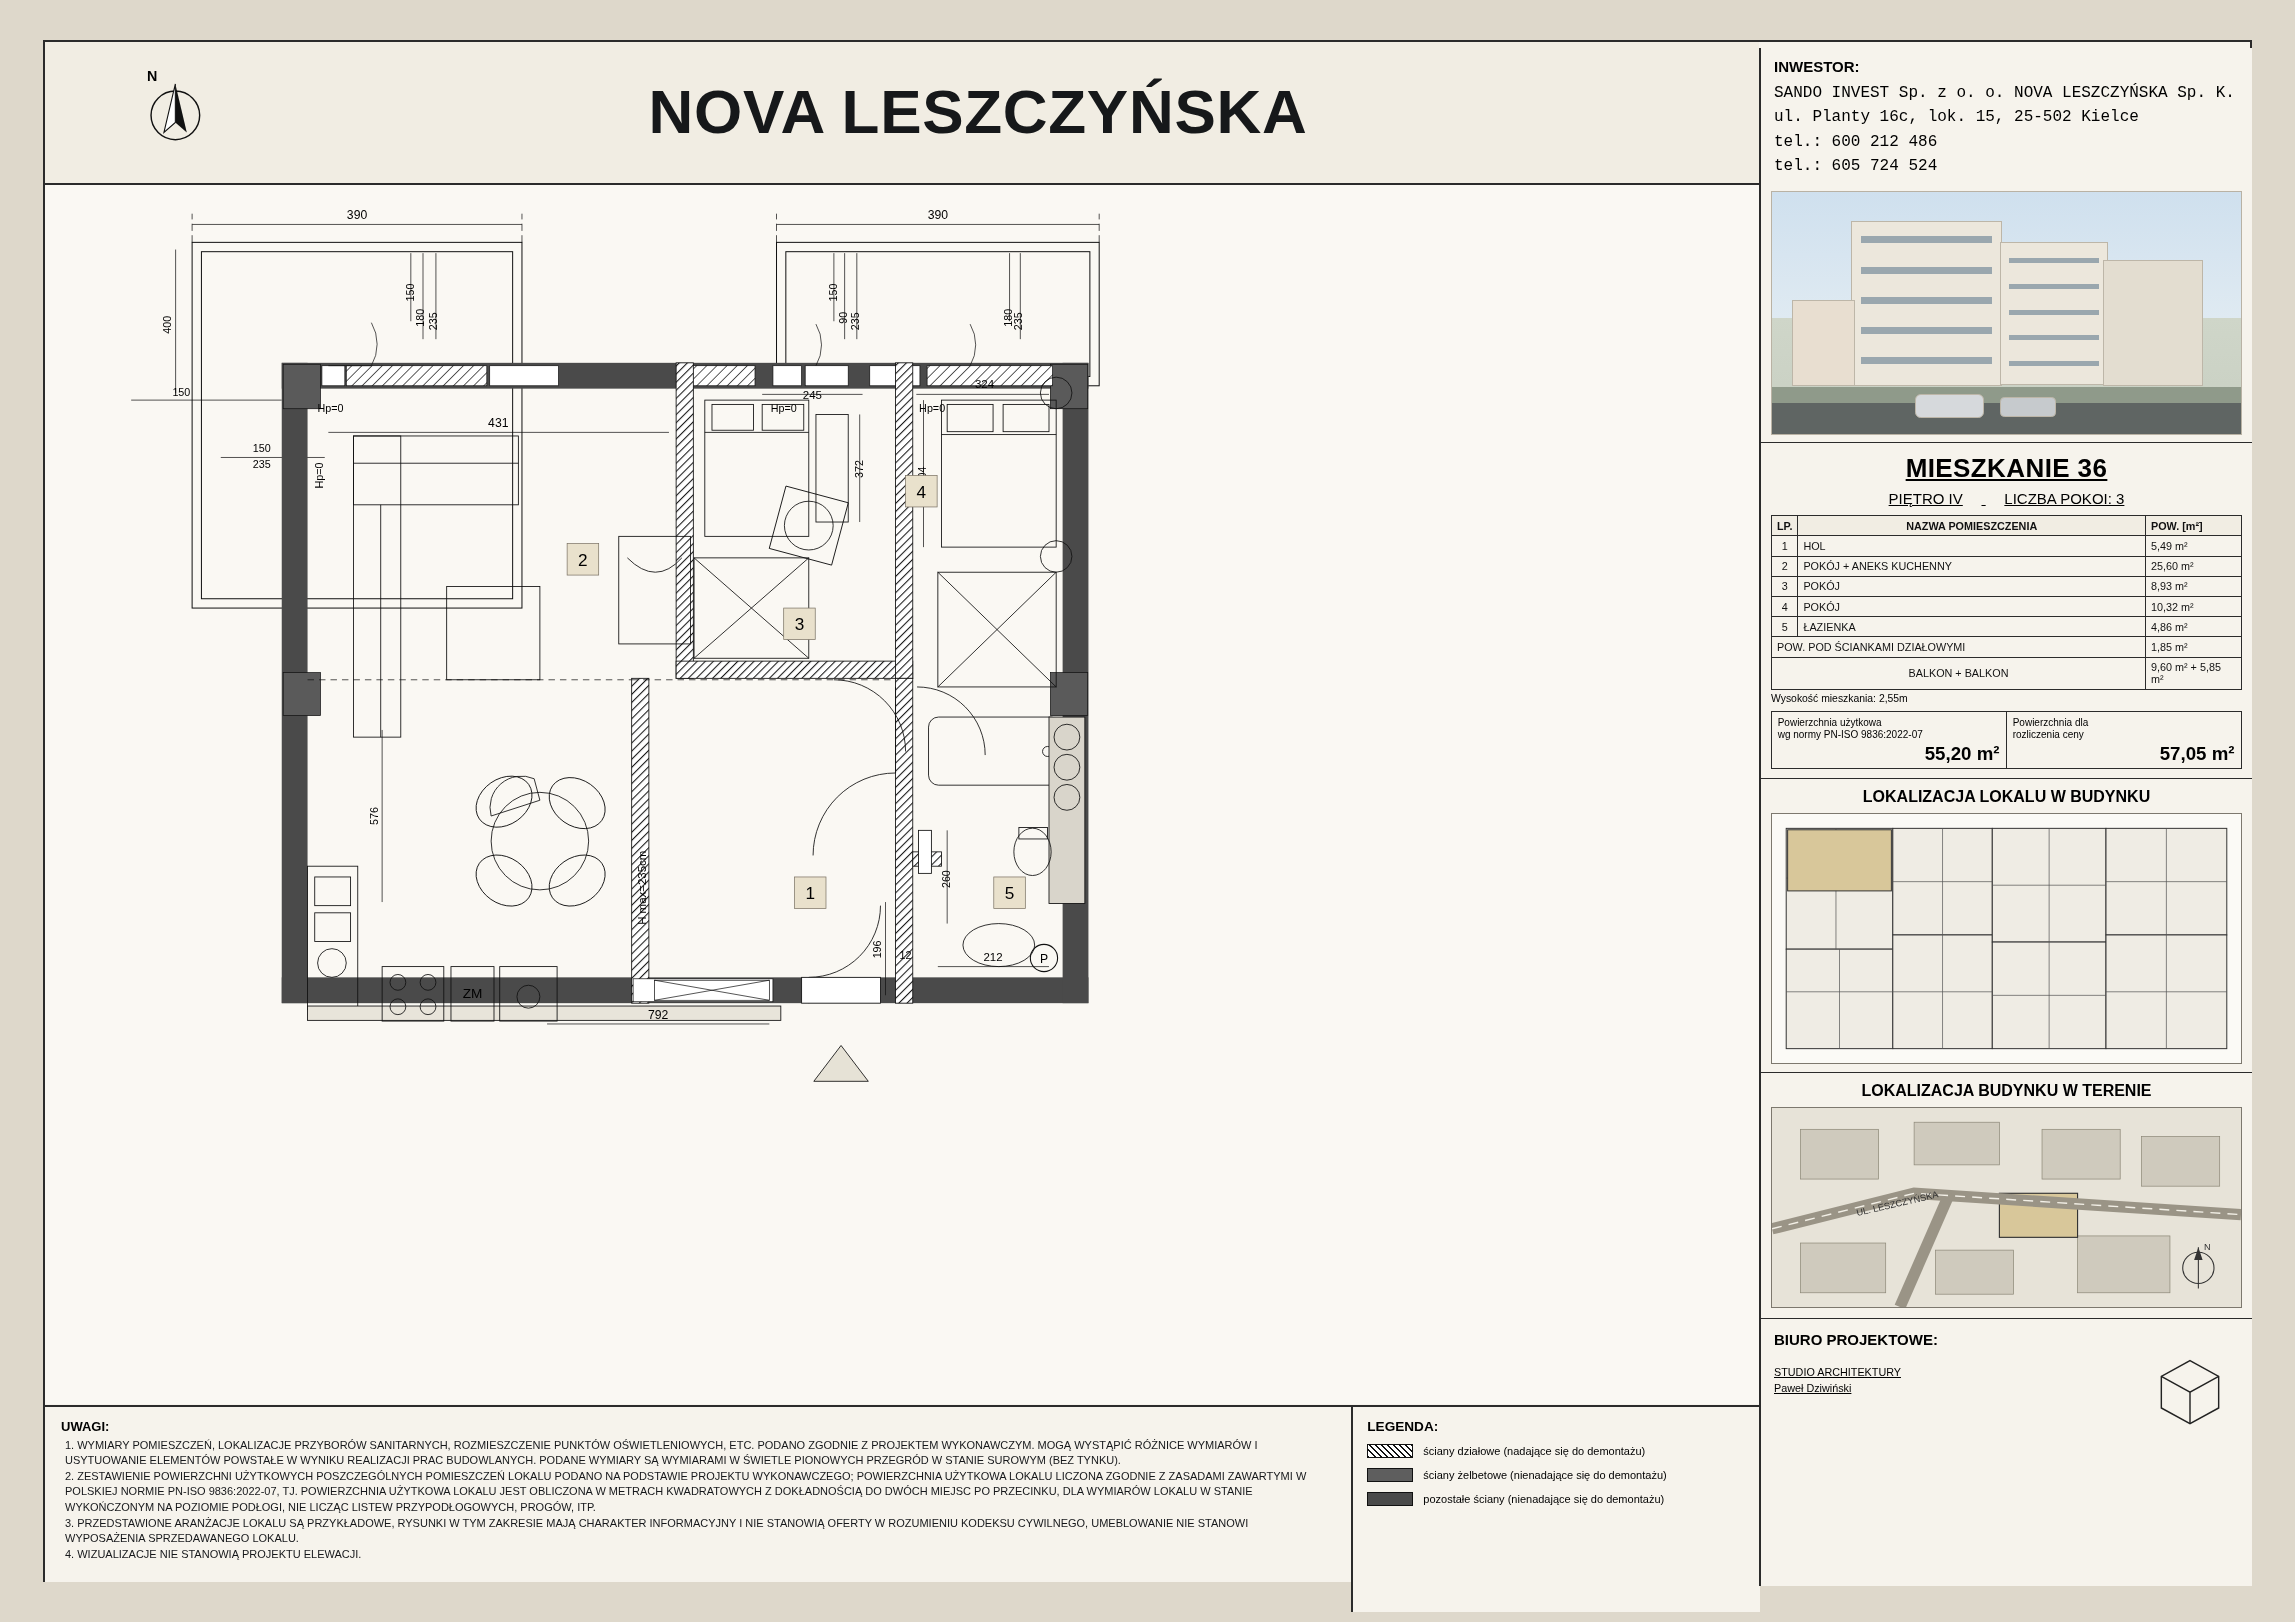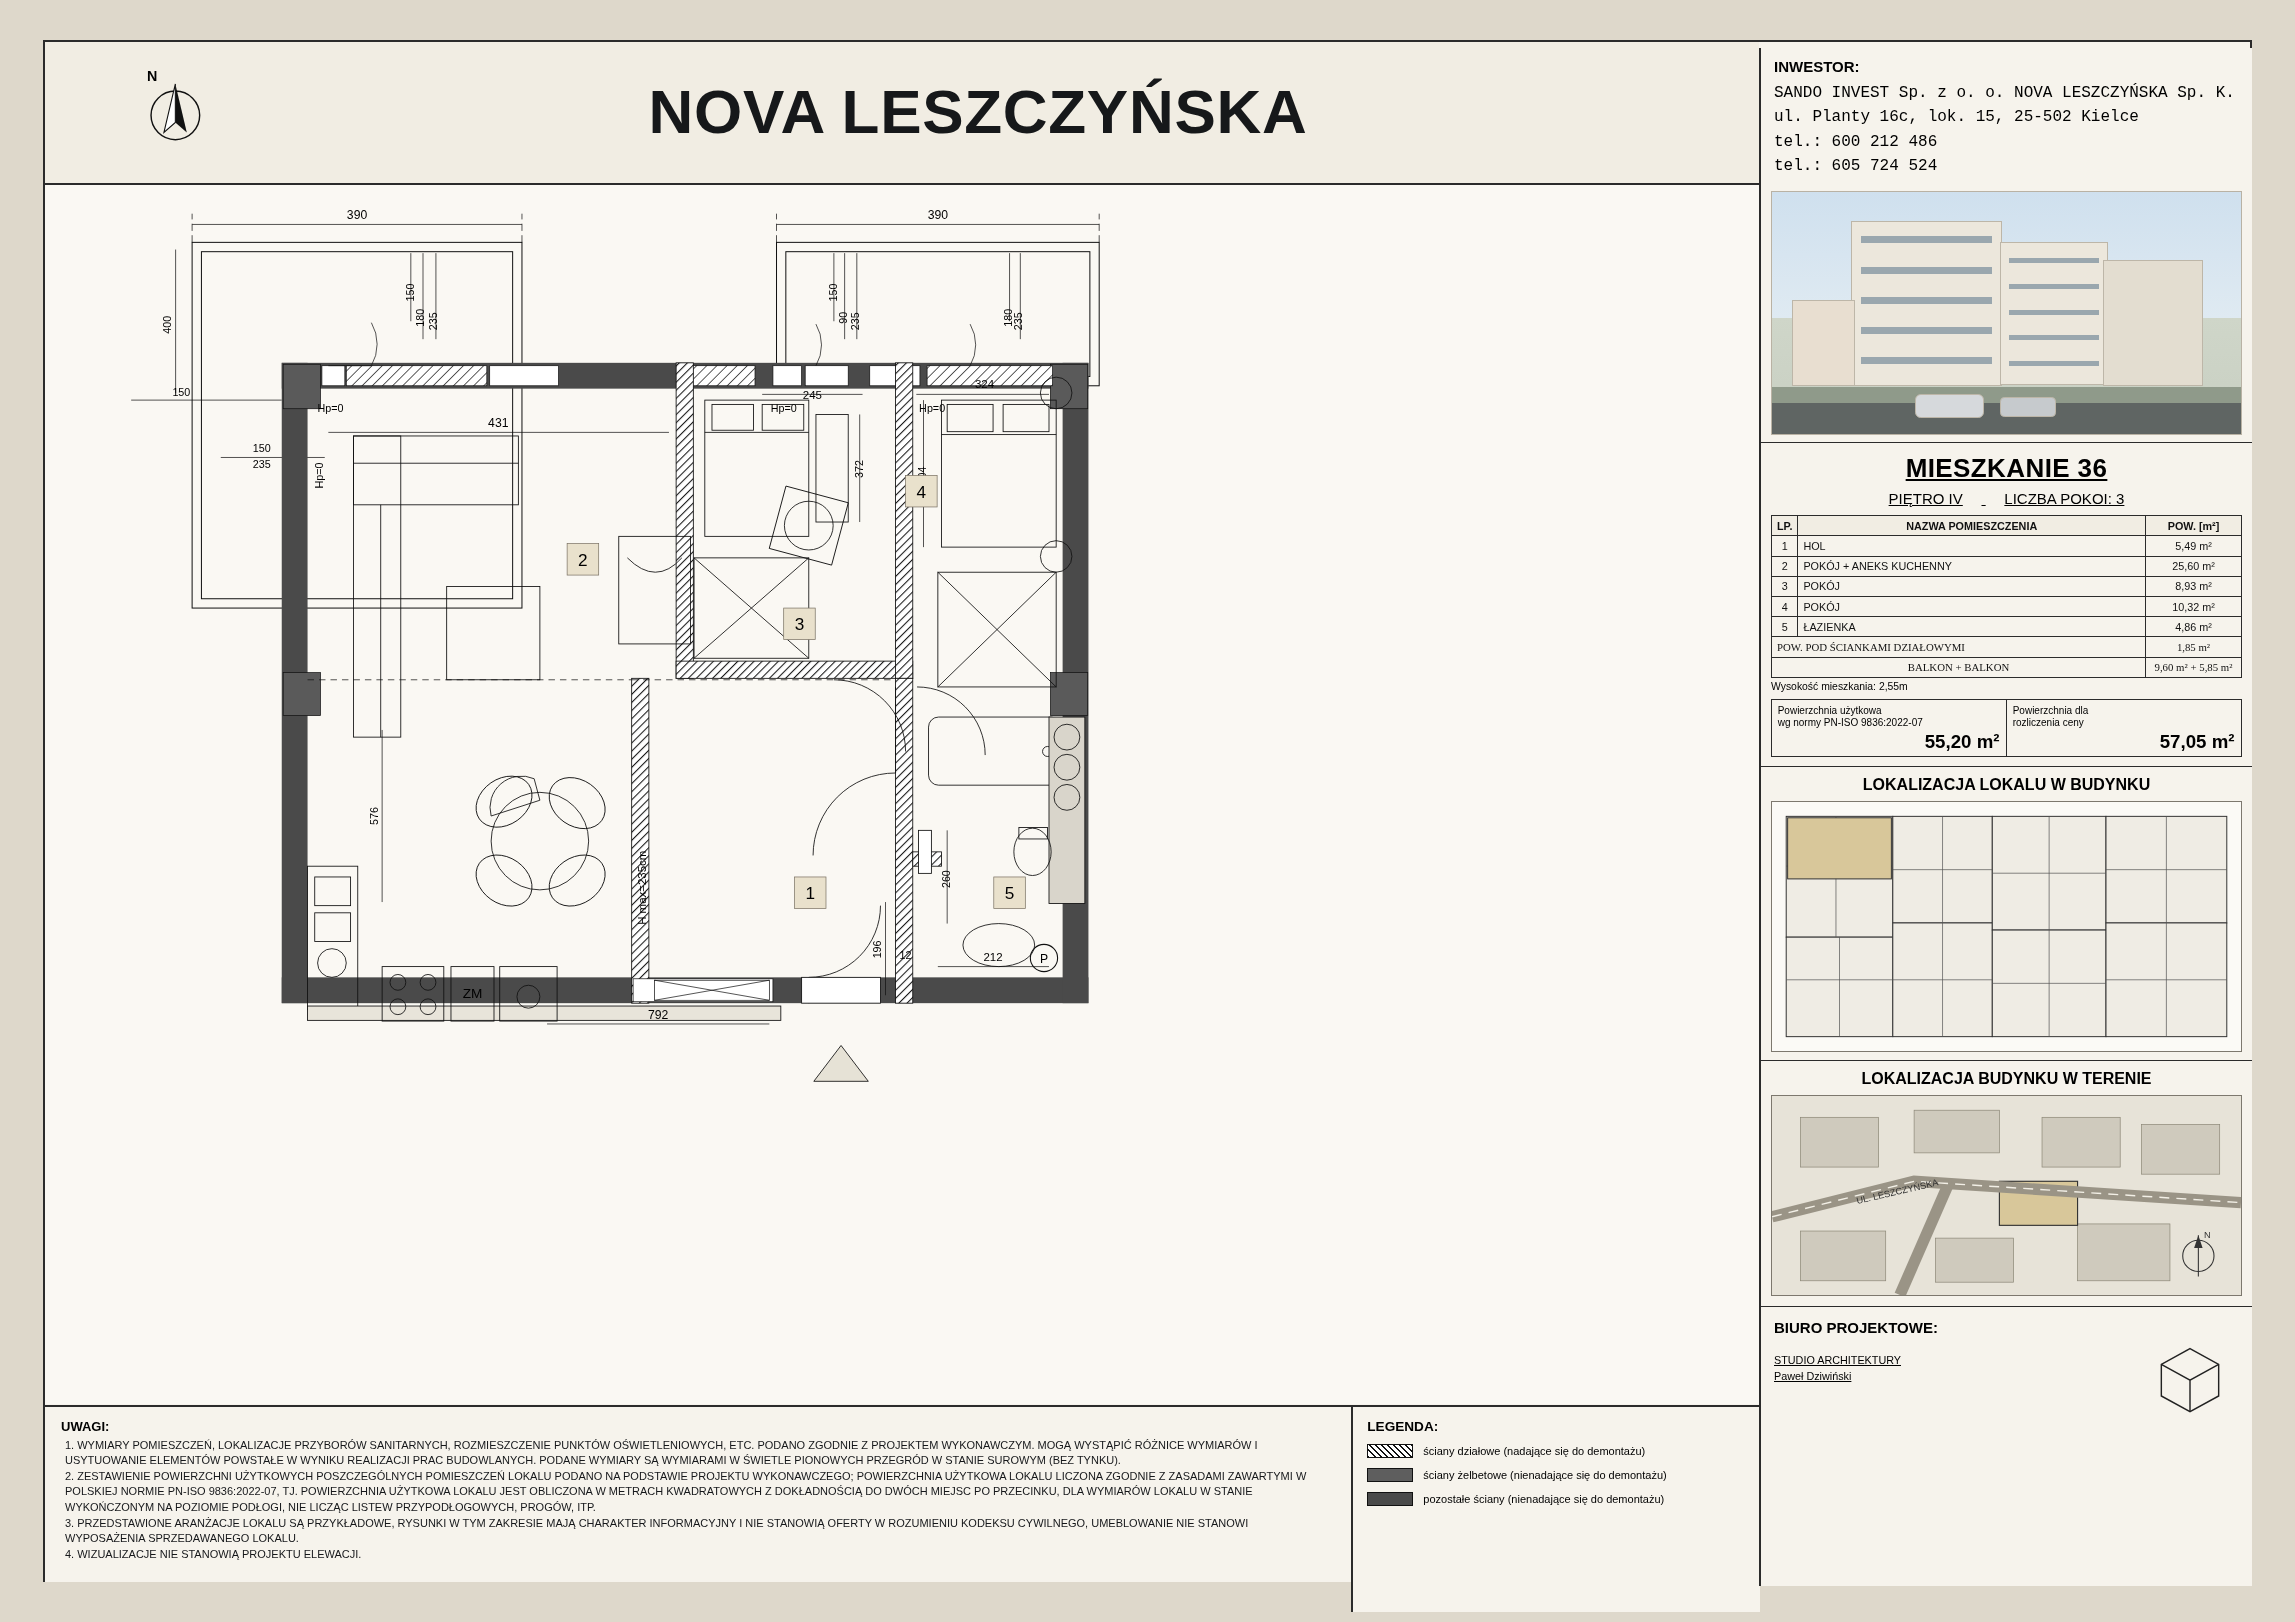--- a/index.html
+++ b/index.html
@@ -76,22 +76,22 @@
   .title-apt { text-align:center; padding:10px 0 2.9px 0; border-top:1.4px solid #2b2b2b; margin-top:7.2px;text-decoration:underline; }
   .title-apt .t1 { font-size:26px; font-weight:bold; letter-spacing:0.4px; }
   .title-apt .t2 { font-size:15px; margin-top:5.7px; }
   .title-apt .t2 span { margin:0 18.7px; }
   table.rooms { width:calc(100% - 20px); margin:5.7px 10px 0 10px; border-collapse:collapse; }
   table.rooms th, table.rooms td {
     border:0.7px solid #2b2b2b; font-size:10.8px; padding:3.6px 5px; color:#111;
   }
   table.rooms th { font-weight:bold; background:#f1ede3; }
   .c-lp { width:24.4px; text-align:center; }
-  .c-pow { width:96px; text-align:center; }
-  .row-sum td { font-weight:normal;font-family:Liberation Serif, serif; }
+  .c-pow { width:96px; text-align:left; }
+  .row-sum td { font-weight:normal; }
   .hgt { margin:3.6px 10px 0 10px; font-size:10.4px; }
   .areas { display:flex; margin:7.2px 10px 0 10px; border:0.7px solid #2b2b2b; }
   .areas > div { flex:1; padding:4.3px 5.7px; position:relative; min-height:56px; }
   .areas > div + div { border-left:0.7px solid #2b2b2b; }
   .areas .lbl { font-size:10px; line-height:1.25; }
   .areas .val { position:absolute; right:6.5px; bottom:3.6px; font-size:18.7px; font-weight:bold; }
   .sec-h {
     text-align:center; font-size:16px; font-weight:bold; padding:8.6px 0 7.2px 0;
     border-top:1.4px solid #2b2b2b; margin-top:8.6px;
   }

